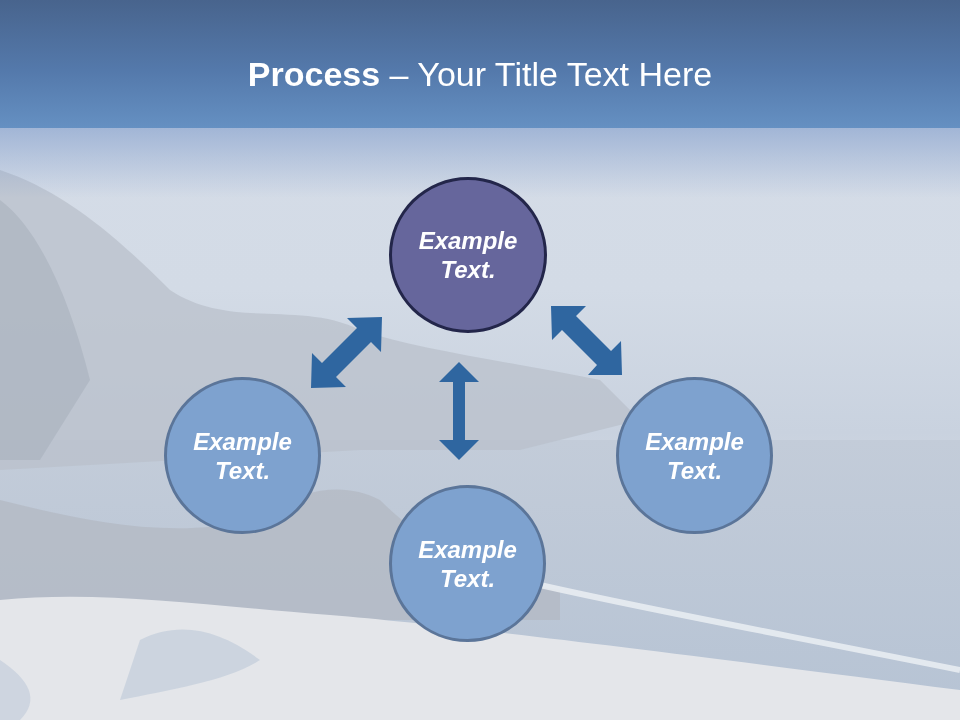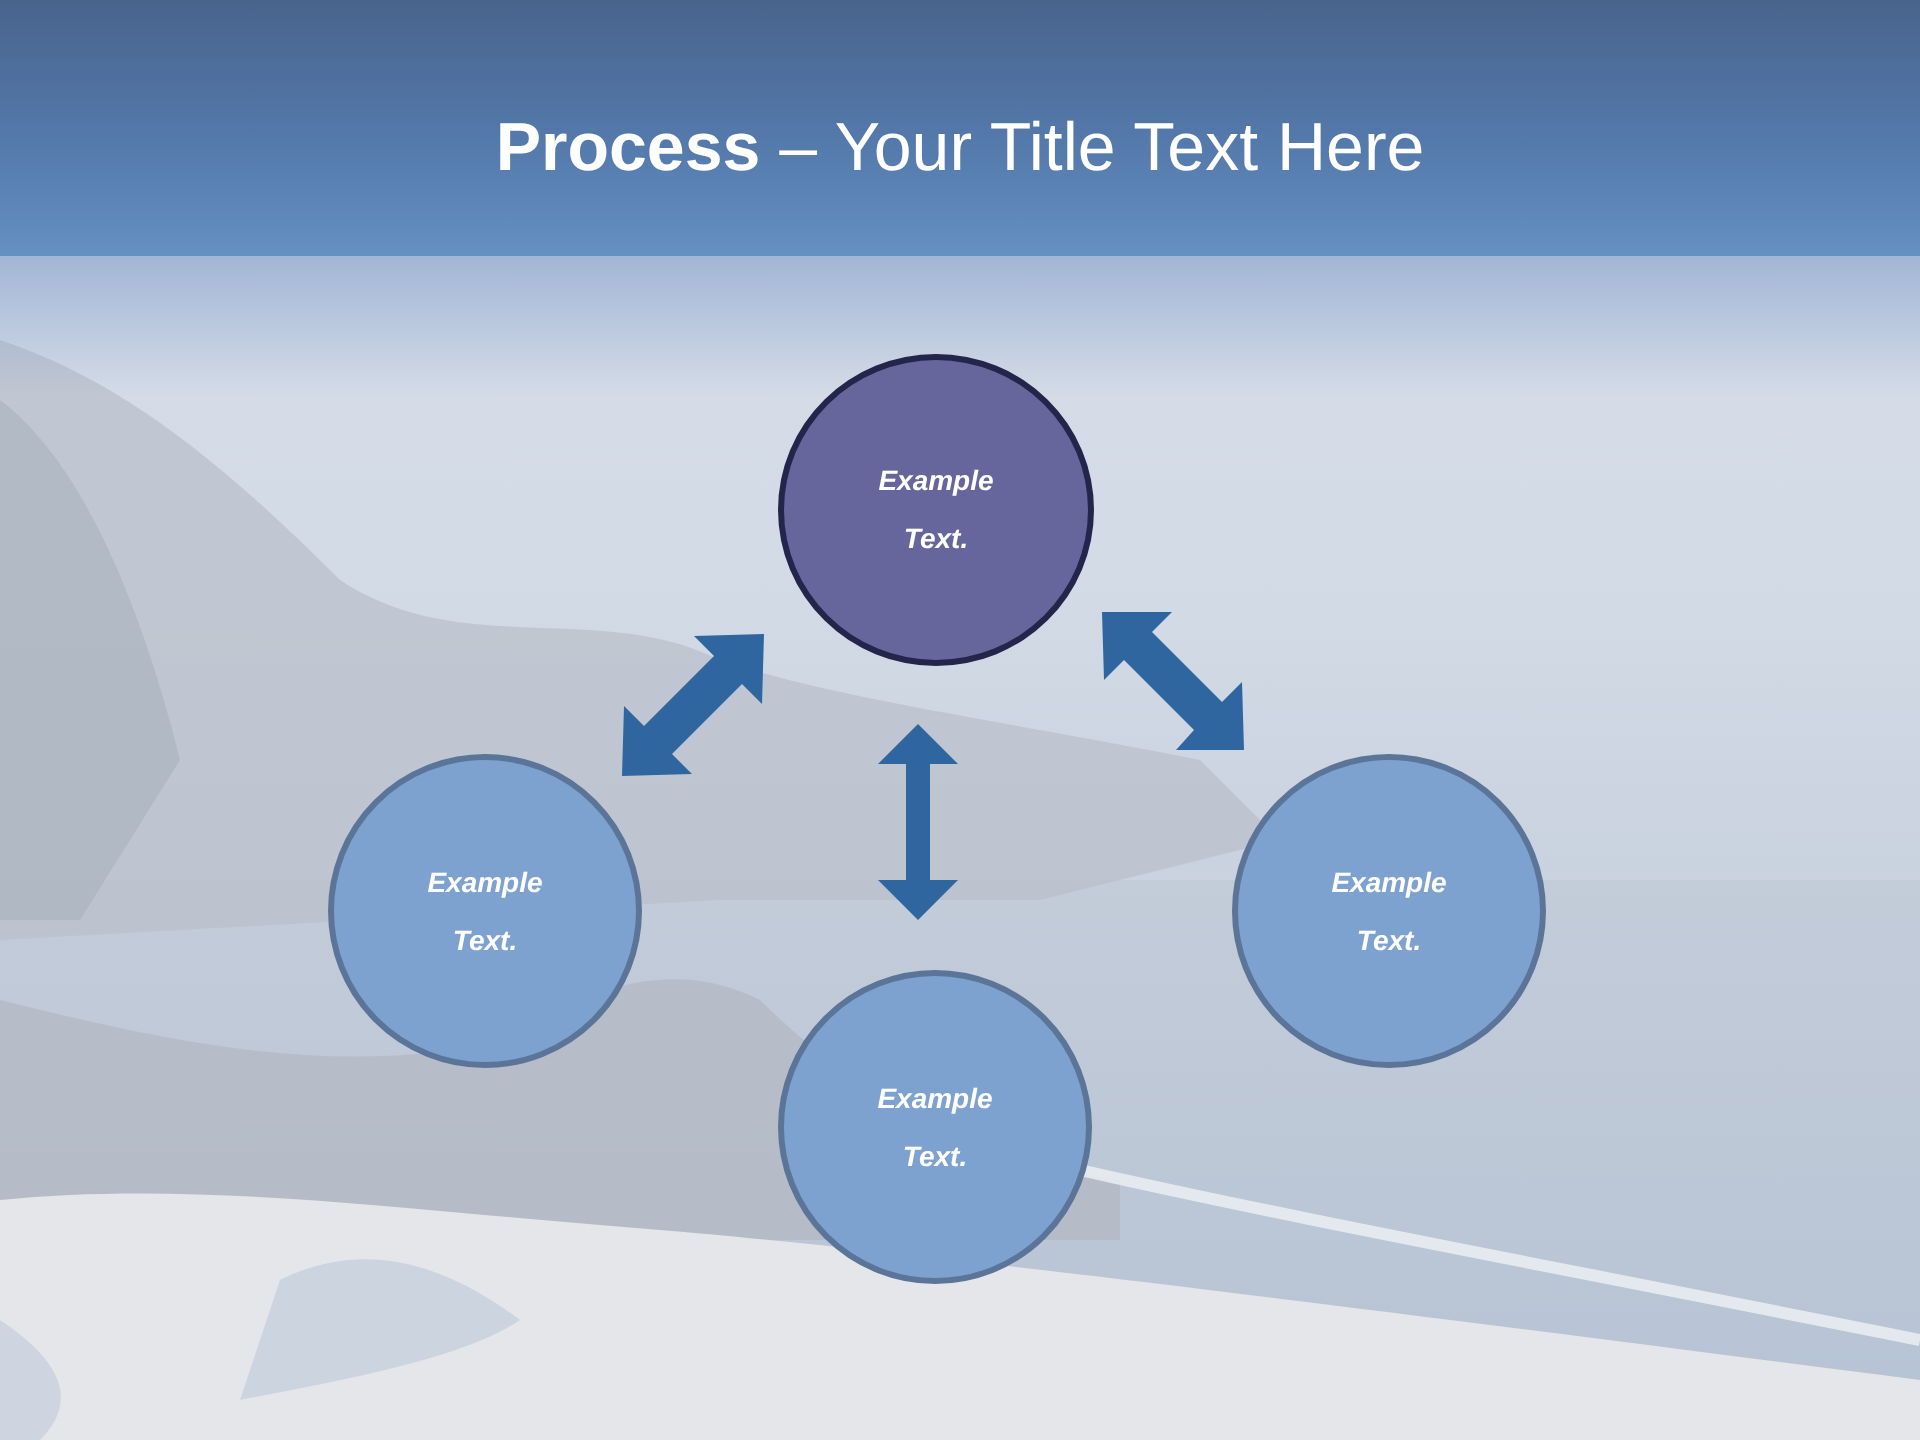--- a/index.html
+++ b/index.html
@@ -11,21 +11,21 @@
             background: linear-gradient(180deg, #48648d 0%, #5479ab 55%, #6590c2 100%); }
   .header-fade { position:absolute; left:0; top:128px; width:960px; height:70px;
             background: linear-gradient(180deg, rgba(120,150,200,0.55) 0%, rgba(214,221,232,0) 100%); }
   .title { position:absolute; left:0; top:52px; width:960px; text-align:center;
            color:#ffffff; font-size:34px; line-height:44px; white-space:nowrap; }
   .title b { font-weight:bold; }
   .landscape { position:absolute; left:0; top:0; width:960px; height:720px; }
   .node { position:absolute; width:154px; height:154px; border-radius:50%;
           box-sizing:border-box; display:flex; align-items:center; justify-content:center;
           text-align:center; color:#ffffff; font-style:italic; font-weight:bold;
-          font-size:14px; line-height:29px; }
+          font-size:24px; line-height:29px; }
   .node.primary { background:#66669c; border:3px solid #23264a; }
   .node.secondary { background:#7ea2cf; border:3px solid #5b7599; }
   .arrows { position:absolute; left:0; top:0; width:960px; height:720px; }
 </style>
 </head>
 <body>
 
 <div class="slide">
 
   <svg class="landscape" viewBox="0 0 960 720">

